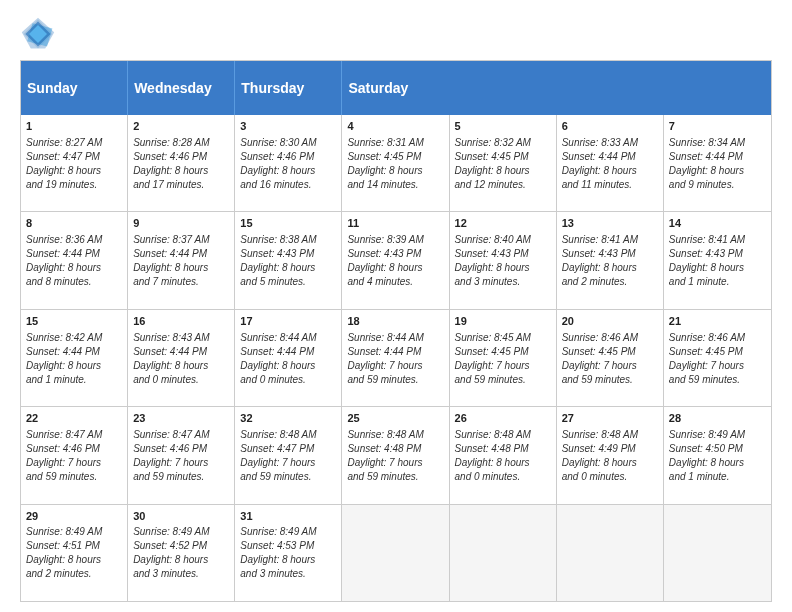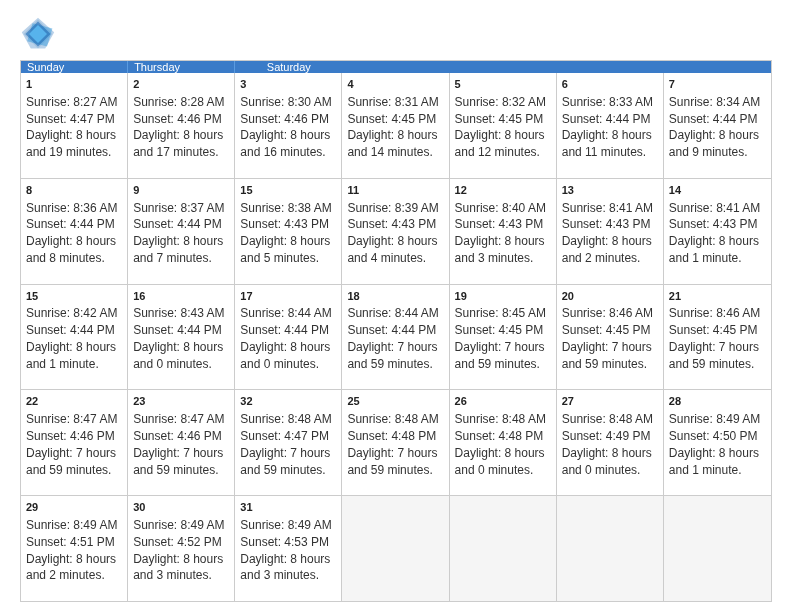--- a/index.html
+++ b/index.html
@@ -57,26 +57,26 @@
       flex-direction: column;
       border: 1px solid #ccc;
     }
     .cal-header {
       display: grid;
       grid-template-columns: repeat(7, 1fr);
       background: #3a7bc8;
     }
     .cal-header-cell {
       color: #fff;
-      font-weight: normal;
-      font-size: 11px;
-      padding: 0 6px;
+      font-weight: bold;
+      font-size: 14px;
+      padding: 19px 6px;
       border-right: 1px solid #5a9be0;
     }
-    .cal-header-cell:last-child { border-right: none; text-align: center; }
+    .cal-header-cell:last-child { border-right: none; }
     .cal-body {
       flex: 1;
       display: flex;
       flex-direction: column;
     }
     .cal-row {
       display: grid;
       grid-template-columns: repeat(7, 1fr);
       flex: 1;
       border-top: 1px solid #ccc;
@@ -93,23 +93,24 @@
     }
     .cal-cell:last-child { border-right: none; }
     .cal-cell.empty { background: #f5f5f5; }
     .day-num {
       font-size: 11px;
       font-weight: bold;
       color: #222;
       margin-bottom: 2px;
     }
     .cell-text {
-      font-size: 12px;
+      font-size: 10px;
       color: #333;
       line-height: 1.4;
+      font-style: italic;
     }
   </style>
 </head>
 <body>
 
 <div class="page">
   <div class="header">
     <div class="logo">
       <svg class="logo-icon" viewBox="0 0 40 40">
         <polygon points="20,4 36,20 20,36 4,20" fill="#1a6bb5" opacity="0.15"></polygon>
@@ -125,20 +126,21 @@
     </div>
     <div class="header-right">
       <div class="month-title"></div>
       <div class="location"></div>
     </div>
   </div>
 
   <div class="calendar">
     <div class="cal-header" id="cal-header">
         <div class="cal-header-cell">Sunday</div>
+        <div class="cal-header-cell">Wednesday</div>
         <div class="cal-header-cell">Thursday</div>
         <div class="cal-header-cell">Saturday</div>
       </div>
     <div class="cal-body" id="cal-body">
         <div class="cal-row">
           <div class="cal-cell">
             <div class="day-num">1</div>
             <div class="cell-text">Sunrise: 8:27 AM<br>Sunset: 4:47 PM<br>Daylight: 8 hours<br>and 19 minutes.</div>
           </div>
           <div class="cal-cell">

